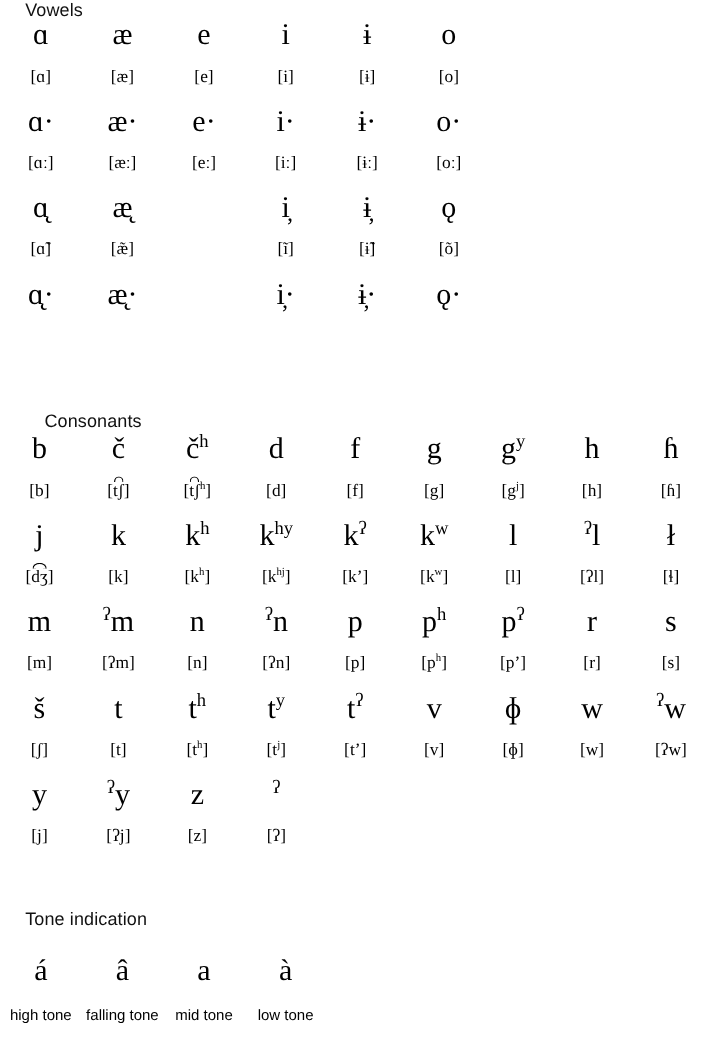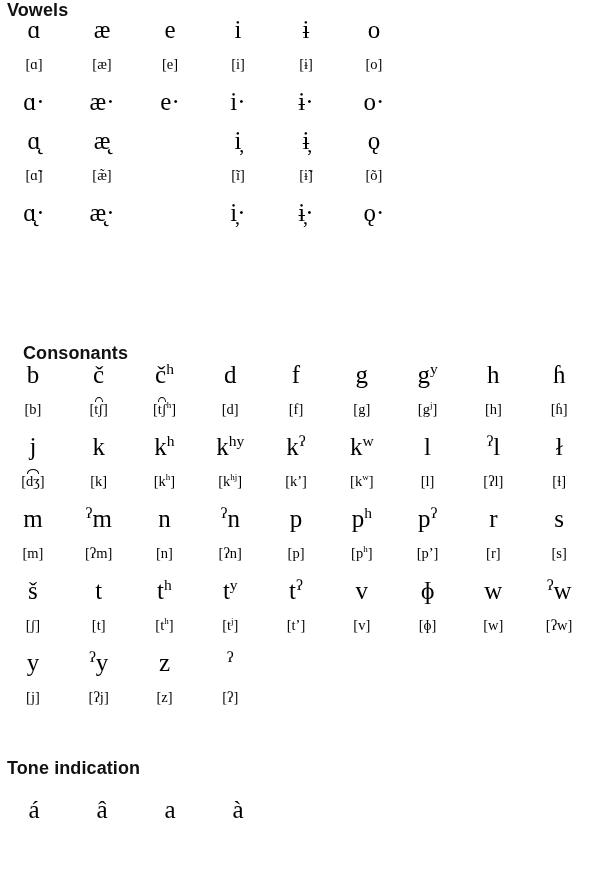--- a/index.html
+++ b/index.html
@@ -12,24 +12,24 @@
     width: 592px;
     height: 877px;
     position: relative;
     font-family: "Liberation Serif", "DejaVu Serif", serif;
     color: #000000;
     overflow: hidden;
   }
 
   .section-heading {
     font-family: "Liberation Sans", "DejaVu Sans", sans-serif;
-    font-weight: bold;
-    font-size: 18px;
+    font-weight: normal;
+    font-size: 15px;
     color: #111111;
-    padding-left: 7px;
+    padding-left: 21px;
     letter-spacing: 0.1px;
   }
 
   .grid-row {
     display: flex;
     width: 592px;
   }
 
   .cell {
     width: 68px;
@@ -128,20 +128,28 @@
       <div class="cell">[o]</div>
     </div>
     <div class="grid-row row-letters">
       <div class="cell">ɑ·</div>
       <div class="cell">æ·</div>
       <div class="cell">e·</div>
       <div class="cell">i·</div>
       <div class="cell">ɨ·</div>
       <div class="cell">o·</div>
     </div>
+    <div class="grid-row row-ipa">
+      <div class="cell">[ɑː]</div>
+      <div class="cell">[æː]</div>
+      <div class="cell">[eː]</div>
+      <div class="cell">[iː]</div>
+      <div class="cell">[ɨː]</div>
+      <div class="cell">[oː]</div>
+    </div>
     <div class="grid-row row-letters">
       <div class="cell">ɑ̨</div>
       <div class="cell">æ̨</div>
       <div class="cell"></div>
       <div class="cell">i̦</div>
       <div class="cell">ɨ̦</div>
       <div class="cell">ǫ</div>
     </div>
     <div class="grid-row row-ipa">
       <div class="cell">[ɑ̃]</div>
@@ -278,13 +286,19 @@
 
 <div class="section-heading" id="tone-heading">Tone indication</div>
 
 <div id="tone-grid">
     <div class="grid-row row-letters">
       <div class="cell">á</div>
       <div class="cell">â</div>
       <div class="cell">a</div>
       <div class="cell">à</div>
     </div>
+    <div class="grid-row row-labels">
+      <div class="cell">high tone</div>
+      <div class="cell">falling tone</div>
+      <div class="cell">mid tone</div>
+      <div class="cell">low tone</div>
+    </div>
   </div>
 
 </body></html>

